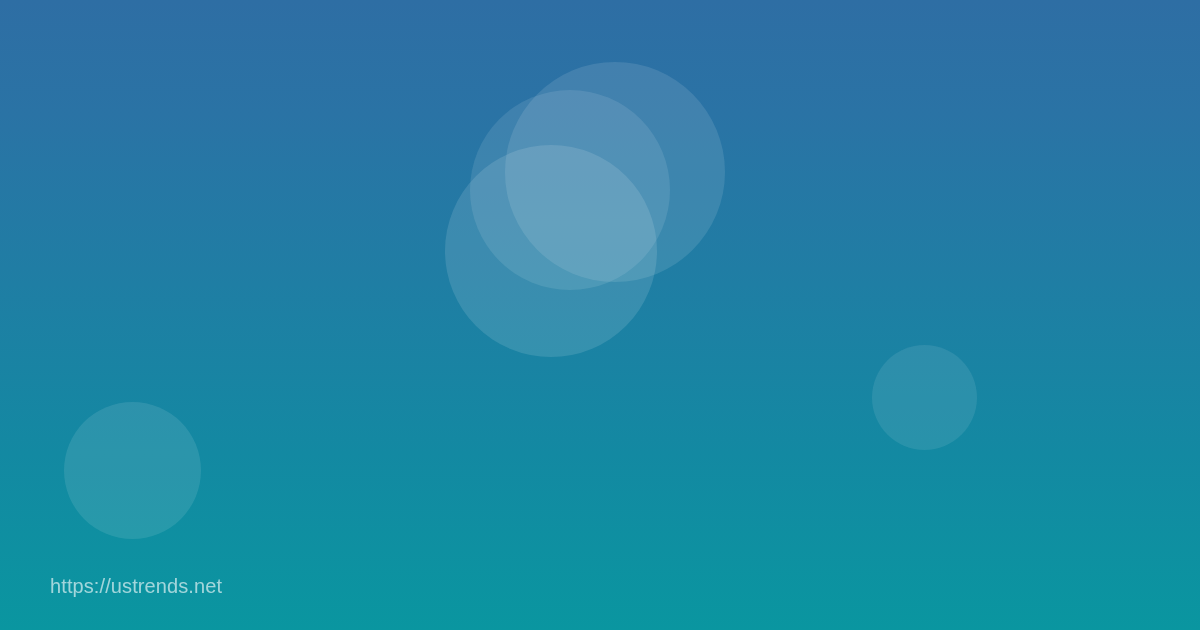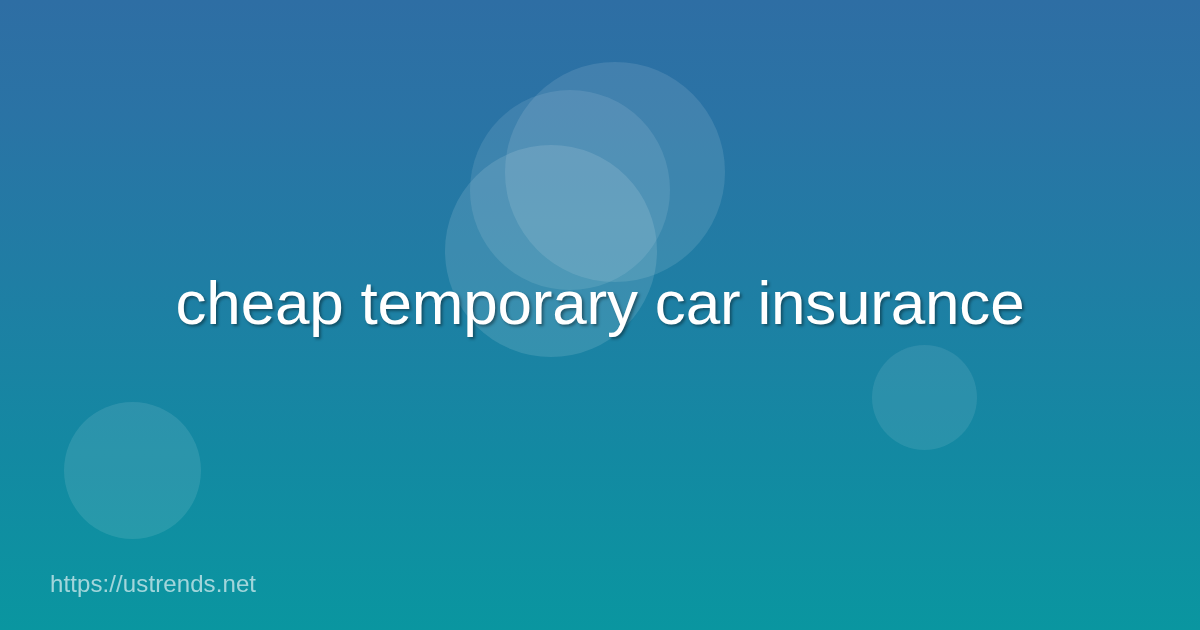--- a/index.html
+++ b/index.html
@@ -83,36 +83,35 @@
     white-space: nowrap;
     text-shadow: 2px 2px 3px rgba(0, 0, 0, 0.38);
   }
 
   
   .card-url {
     position: absolute;
     left: 50px;
     bottom: 32px;
     color: rgba(255, 255, 255, 0.62);
-    font-size: 24px;
+    font-size: 20px;
     font-weight: 400;
     letter-spacing: 0.1px;
     text-decoration: none;
   }
 </style>
 </head>
 <body>
 
 <div class="share-card">
 
   <div class="bokeh-layer">
     <span class="bokeh bokeh-a"></span>
     <span class="bokeh bokeh-b"></span>
     <span class="bokeh bokeh-c"></span>
     <span class="bokeh bokeh-d"></span>
     <span class="bokeh bokeh-e"></span>
   </div>
 
-  <h1 class="card-title">cheap temporary car insurance</h1>
 
   <a class="card-url" href="#">https://ustrends.net</a>
 
 </div>
 
 </body></html>

